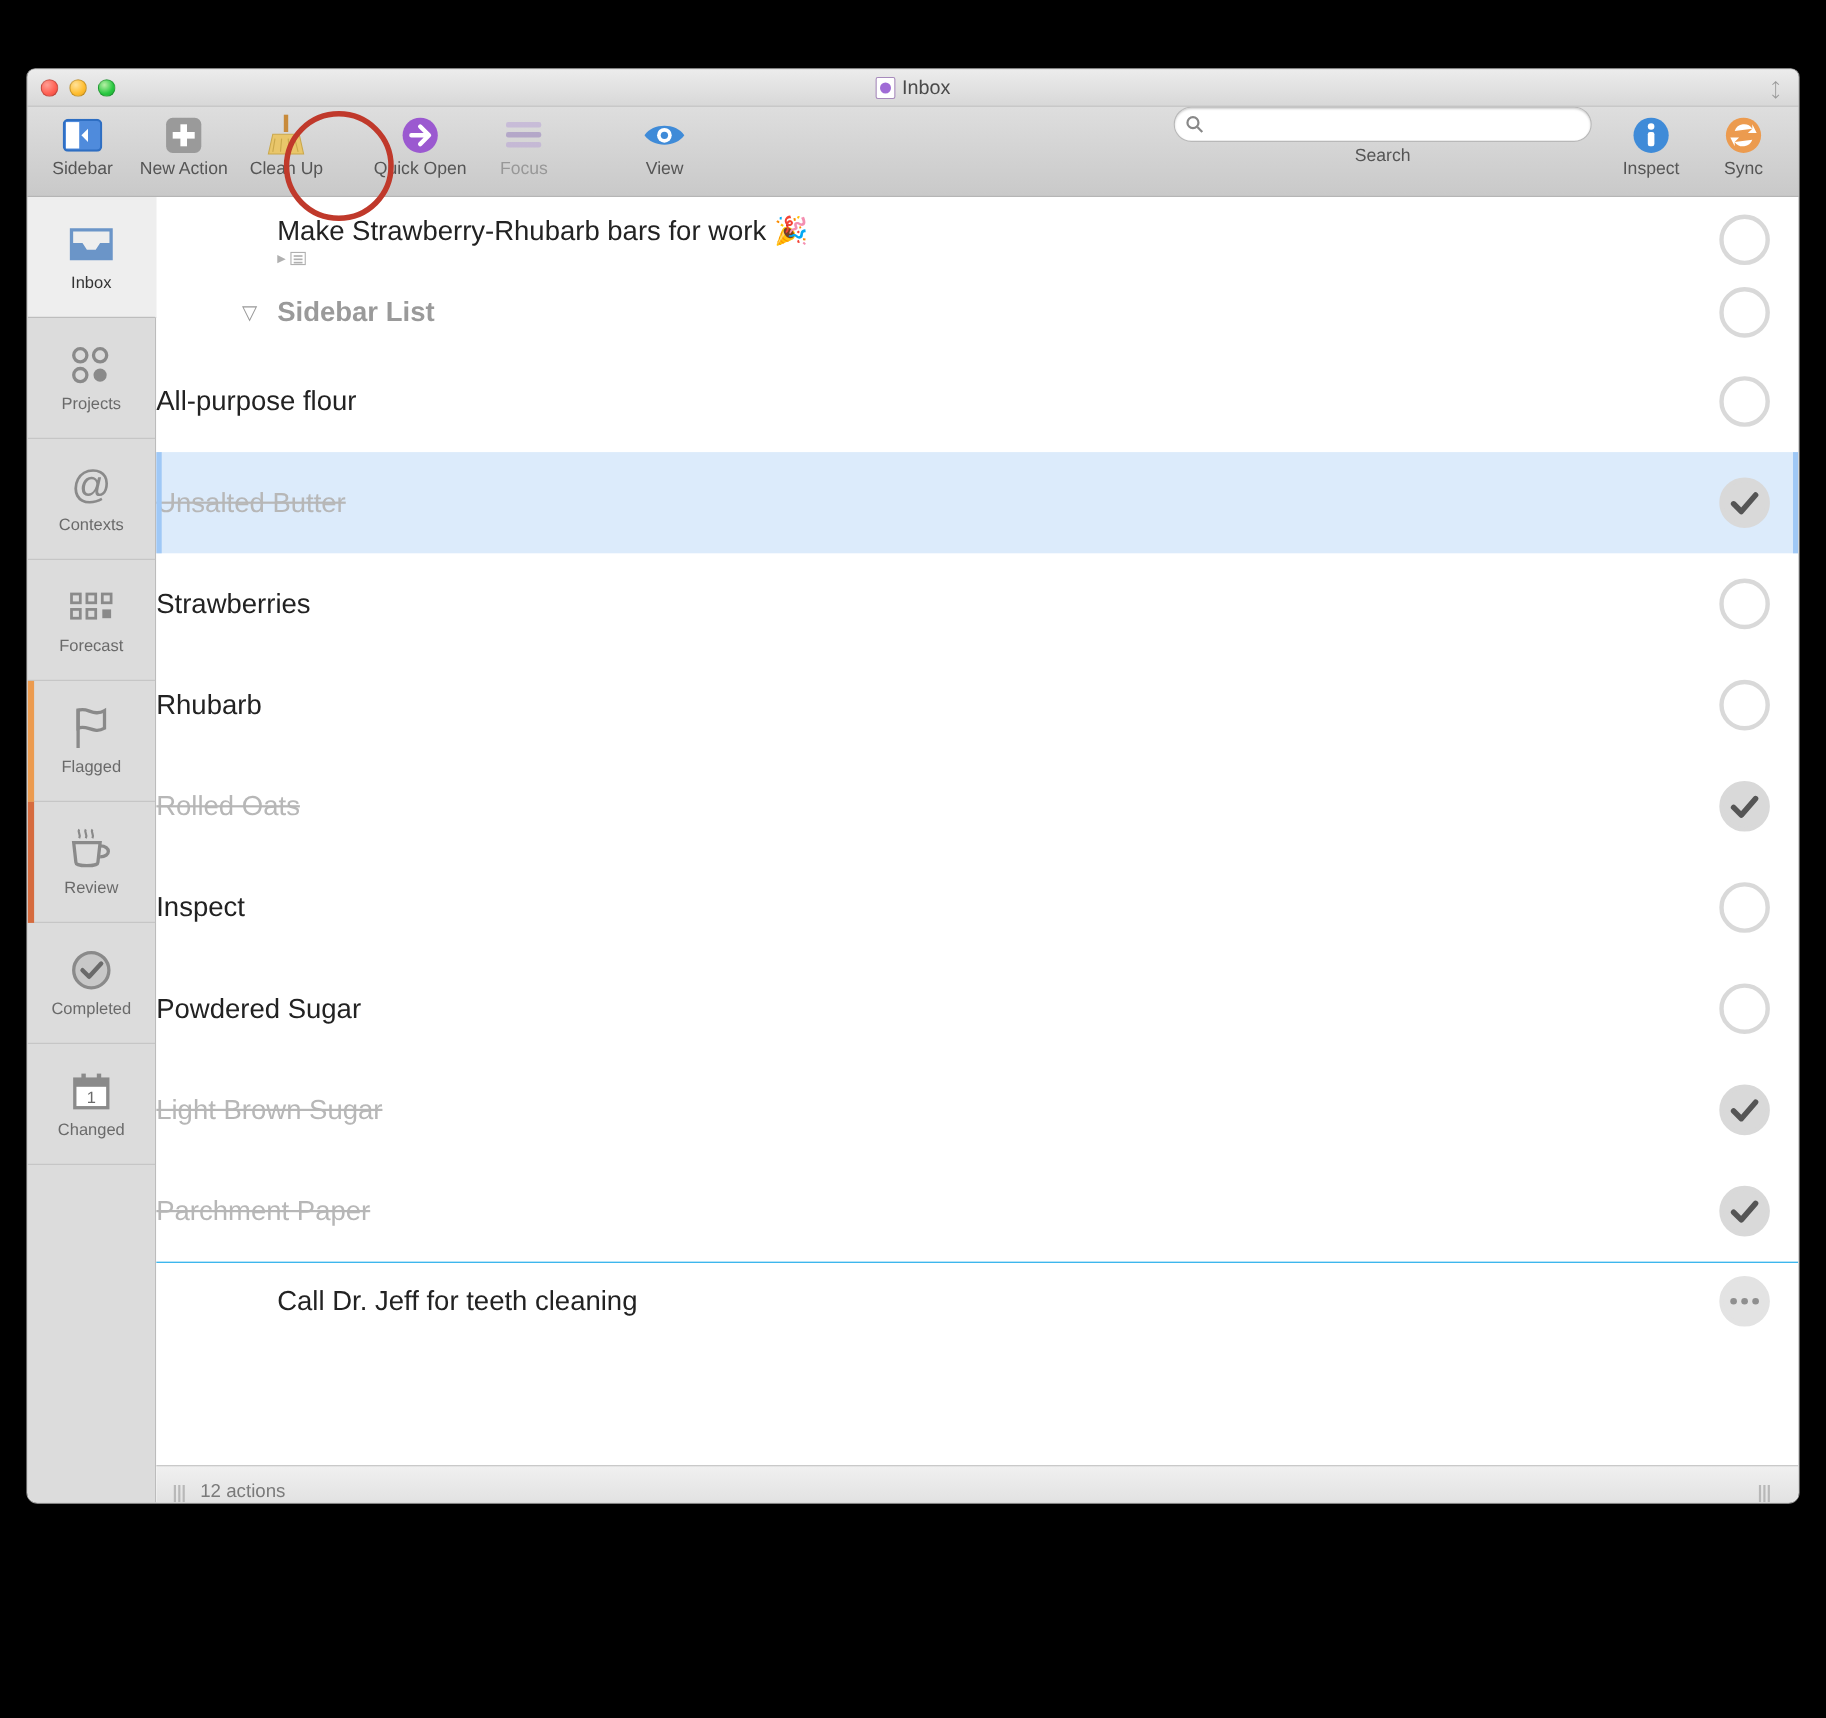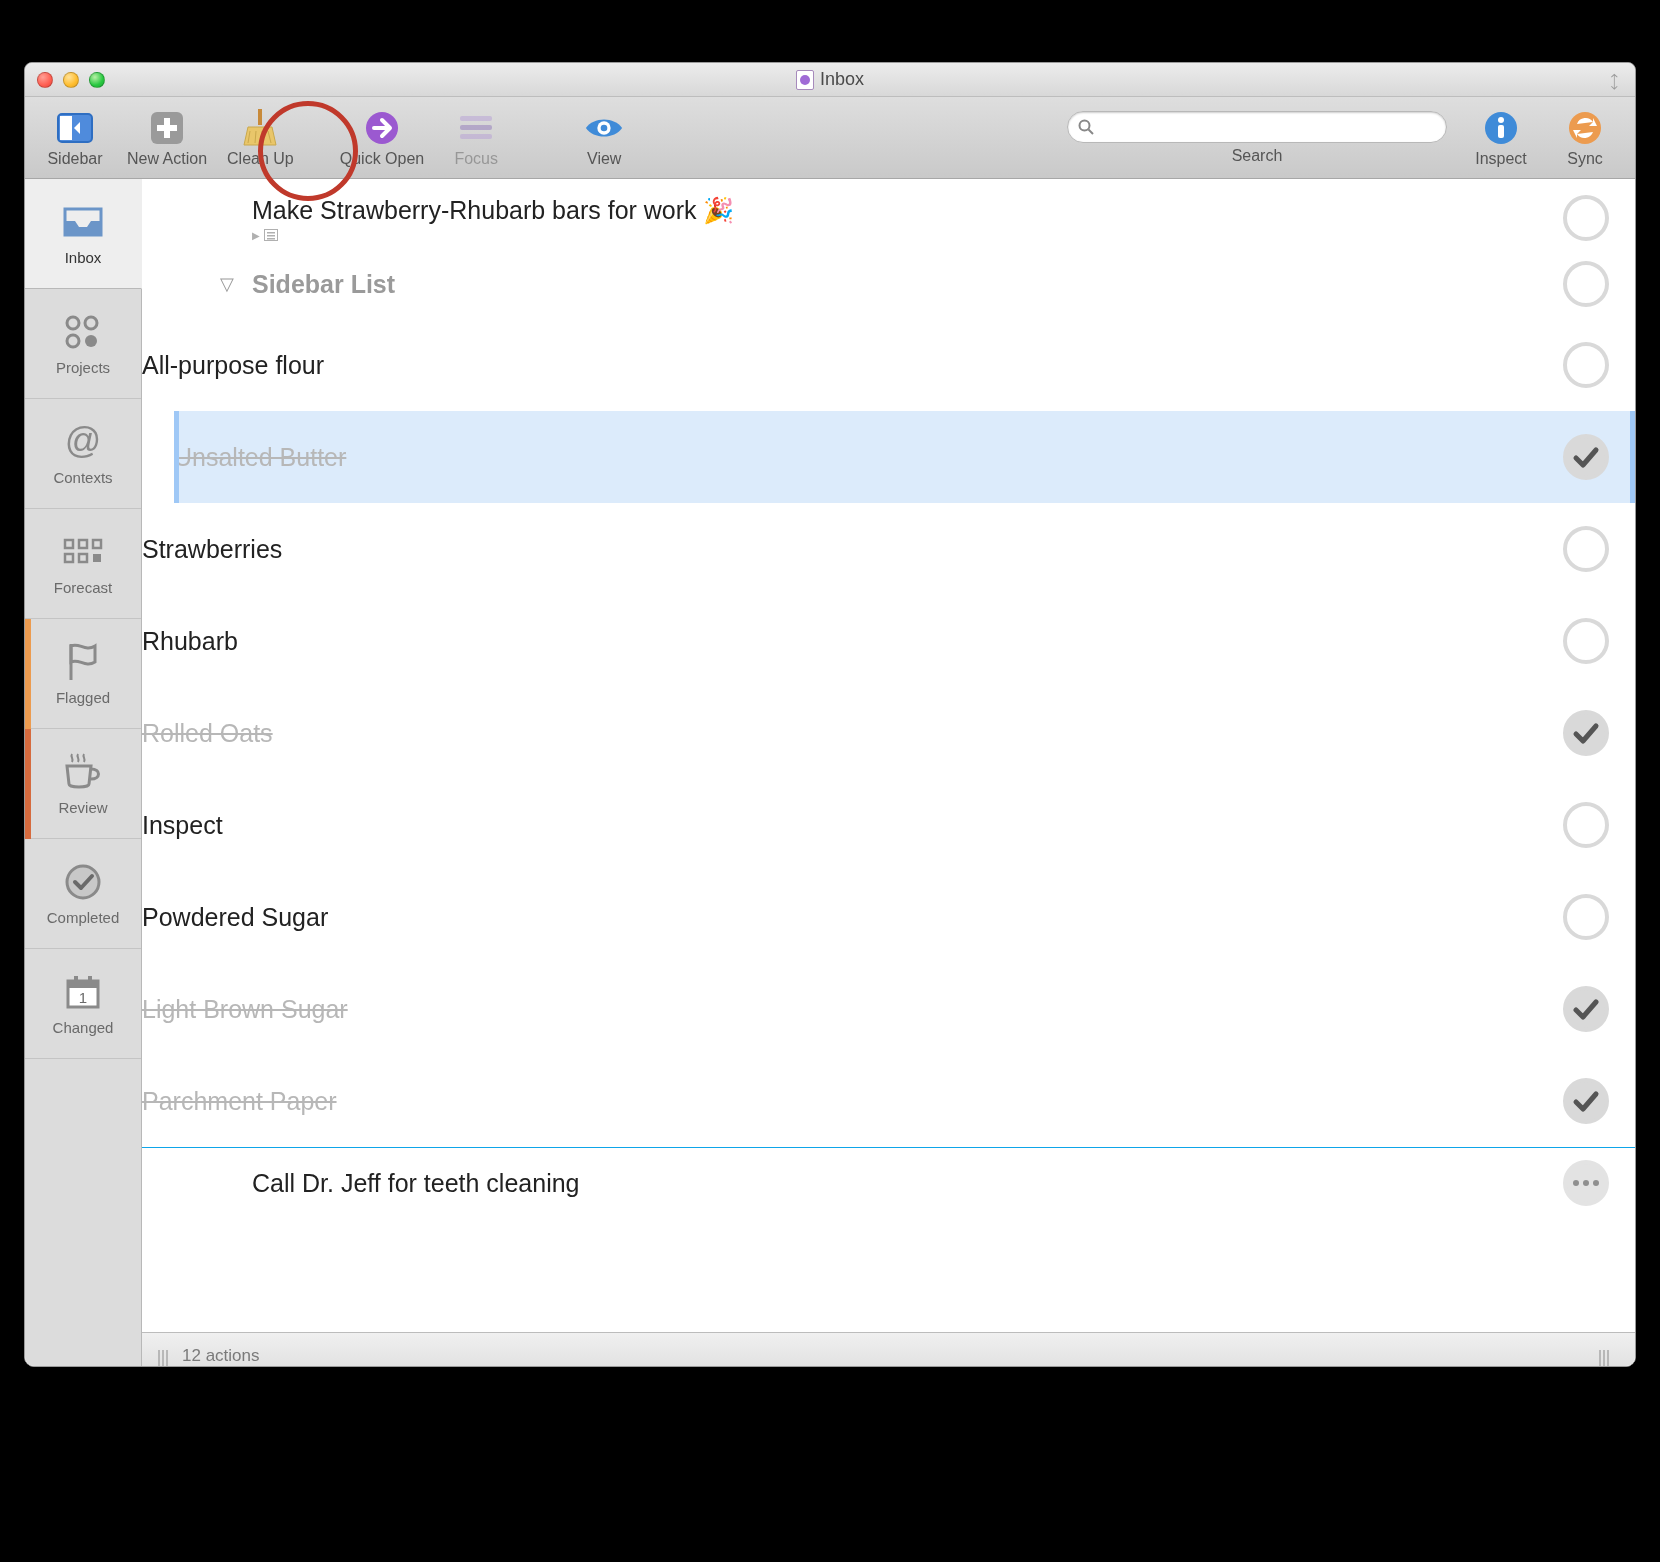--- a/index.html
+++ b/index.html
@@ -62,21 +62,20 @@
     position: absolute; right: 10px; top: 8px;
     width: 18px; height: 18px; color:#9a9a9a; font-size: 16px;
     transform: rotate(-45deg);
   }
   
   .toolbar {
     height: 82px;
     background: linear-gradient(#dedede, #c9c9c9);
     border-bottom: 1px solid #a7a7a7;
     display: flex;
-    align-items: center;
     padding: 0 10px;
     gap: 4px;
   }
   .tool-btn {
     display: flex; flex-direction: column; align-items: center; justify-content: center;
     min-width: 80px; height: 72px; padding: 0 8px;
     color: #555; font-size: 16px;
     position: relative;
   }
   .tool-btn .icon-box {
@@ -433,21 +432,21 @@
           <span class="disclosure">▽</span>
           <span class="title">Sidebar List</span>
           <span class="status"></span>
         </div>
 
         <div id="items-container">
             <div class="row indent-2" style="border-bottom: none; min-height: 92px;">
               <span class="title">All-purpose flour</span>
               <span class="status"></span>
             </div>
-            <div class="row indent-2 done selected" style="border-bottom: none; min-height: 92px; margin-left: 32px;">
+            <div class="row indent-2 done selected" style="border-bottom: none; min-height: 92px;">
               <span class="title">Unsalted Butter</span>
               <span class="status checked">
                 <svg viewBox="0 0 28 28">
                   <path d="M4 15 L11 22 L24 7" fill="none" stroke="#555" stroke-width="5" stroke-linecap="round" stroke-linejoin="round"></path>
                 </svg>
               </span>
             </div>
             <div class="row indent-2" style="border-bottom: none; min-height: 92px;">
               <span class="title">Strawberries</span>
               <span class="status"></span>

